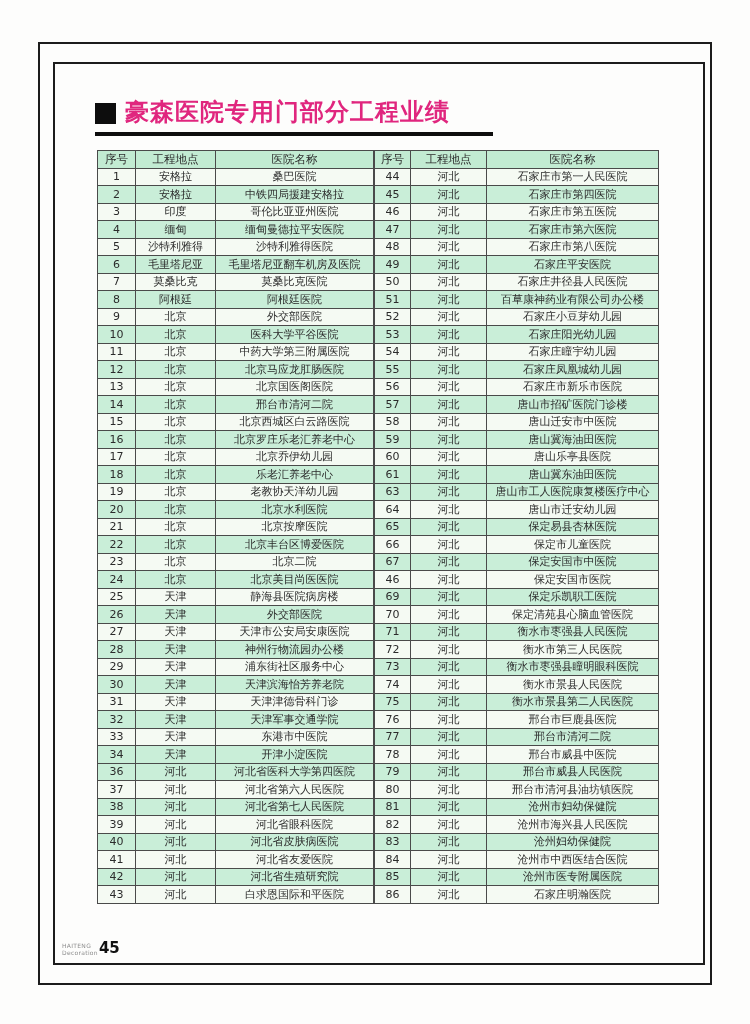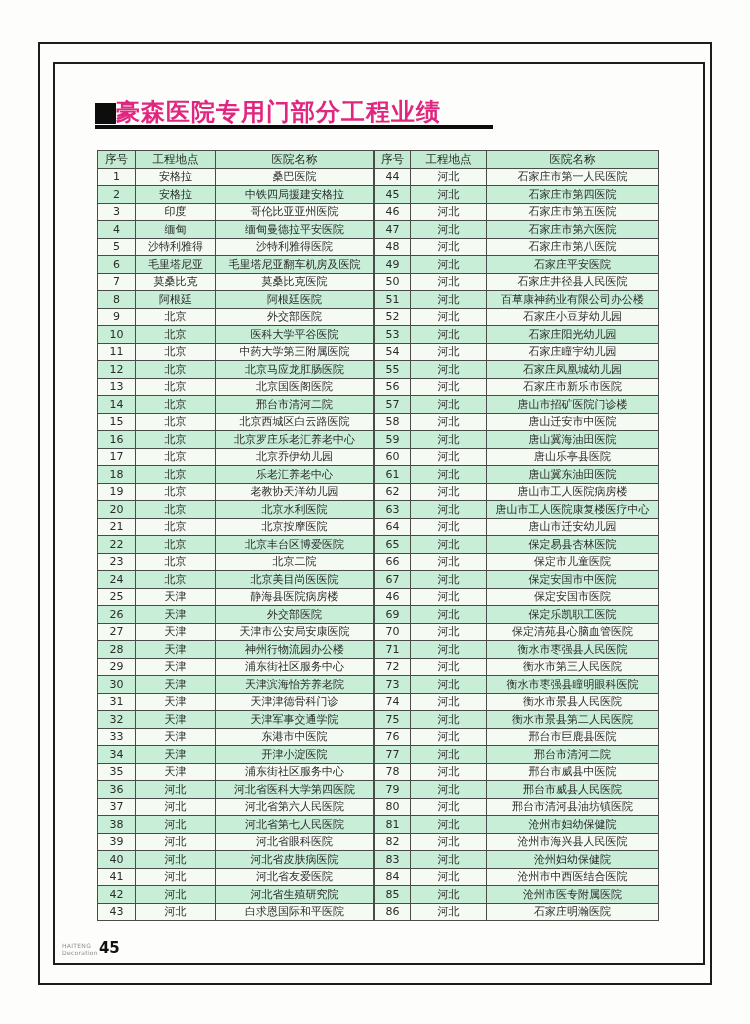--- a/index.html
+++ b/index.html
@@ -10,22 +10,22 @@
     position: absolute; left: 38px; top: 42px; width: 674px; height: 943px;
     border: 2px solid #1c1c1c; background: #fdfdfc;
   }
   .inner-frame {
     position: absolute; left: 53px; top: 62px; width: 652px; height: 903px;
     border: 2px solid #1c1c1c; background: #fdfdfc;
   }
 
   .title-wrap {
     position: absolute; left: 95px; top: 99px; width: 398px;
-    display: flex; align-items: flex-end; 
-    border-bottom: 4px solid #0d0d0d; padding-bottom: 0;
+    display: flex; align-items: flex-end; gap: 9px;
+    border-bottom: 4px solid #0d0d0d; padding-bottom: 7px;
   }
   .title-square { width: 21px; height: 21px; background: #0d0d0d; flex: 0 0 auto; margin-bottom: 1px; }
   .page-title {
     font-size: 24px; font-weight: bold; color: #e0267e;
     letter-spacing: 1px; line-height: 1.1; white-space: nowrap;
   }
 
   .tables-wrap {
     position: absolute; left: 97px; top: 150px; display: flex; align-items: flex-start;
   }
@@ -244,25 +244,20 @@
         <tr class="row-light">
           <td>33</td>
           <td>天津</td>
           <td>东港市中医院</td>
         </tr>
         <tr class="row-green">
           <td>34</td>
           <td>天津</td>
           <td>开津小淀医院</td>
         </tr>
-        <tr class="row-light">
-          <td>35</td>
-          <td>天津</td>
-          <td>浦东街社区服务中心</td>
-        </tr>
         <tr class="row-green">
           <td>36</td>
           <td>河北</td>
           <td>河北省医科大学第四医院</td>
         </tr>
         <tr class="row-light">
           <td>37</td>
           <td>河北</td>
           <td>河北省第六人民医院</td>
         </tr>
@@ -396,25 +391,20 @@
         <tr class="row-light">
           <td>60</td>
           <td>河北</td>
           <td>唐山乐亭县医院</td>
         </tr>
         <tr class="row-green">
           <td>61</td>
           <td>河北</td>
           <td>唐山冀东油田医院</td>
         </tr>
-        <tr class="row-light">
-          <td>62</td>
-          <td>河北</td>
-          <td>唐山市工人医院病房楼</td>
-        </tr>
         <tr class="row-green">
           <td>63</td>
           <td>河北</td>
           <td>唐山市工人医院康复楼医疗中心</td>
         </tr>
         <tr class="row-light">
           <td>64</td>
           <td>河北</td>
           <td>唐山市迁安幼儿园</td>
         </tr>

